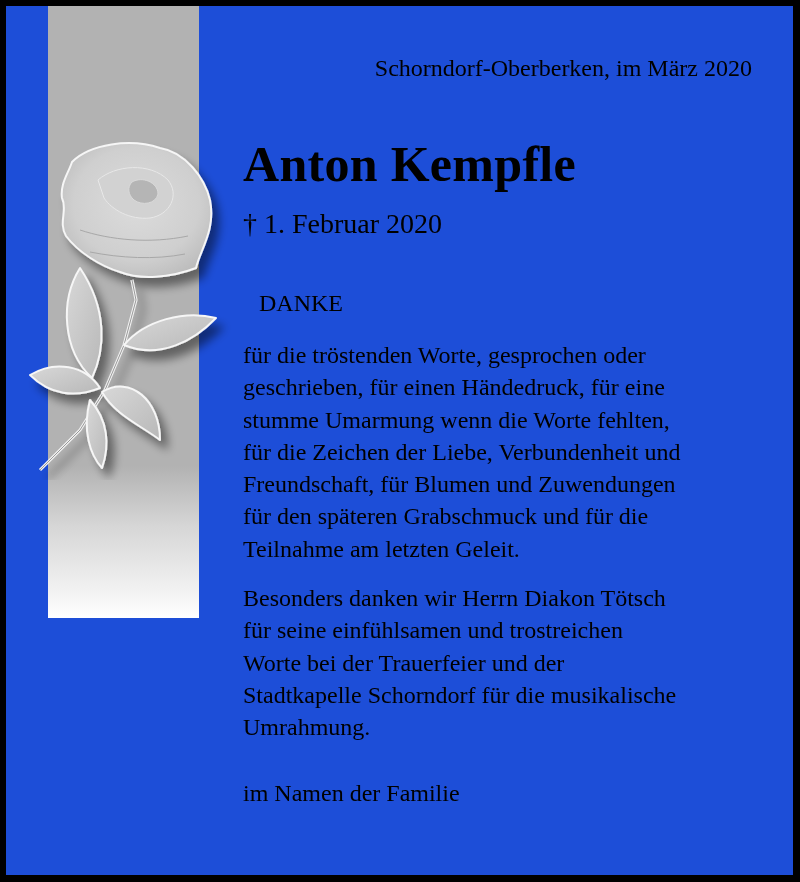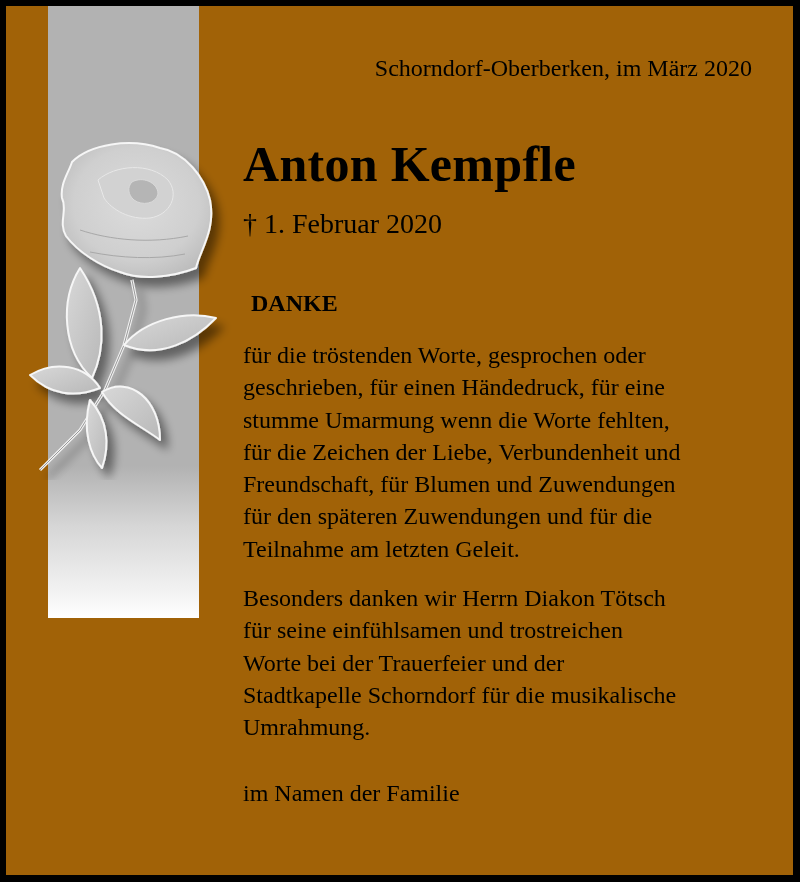--- a/index.html
+++ b/index.html
@@ -1,41 +1,41 @@
 <!DOCTYPE html>
 <html><head>
 <meta charset="utf-8">
 <style>
   html, body { margin: 0; padding: 0; background: #fff; }
   body { width: 800px; height: 882px; position: relative; overflow: hidden; }
   .frame {
     position: absolute; left: 0; top: 0; width: 800px; height: 882px;
     box-sizing: border-box; border: 6px solid #000; border-right-width: 7px; border-bottom-width: 7px;
-    background: #a16207;
+    background: #1d4ed8;
   }
   .stripe {
     position: absolute; left: 42px; top: 0; width: 151px; height: 612px;
     background: linear-gradient(to bottom, #b2b2b2 0px, #b2b2b2 460px, #d6d6d6 520px, #f4f4f4 590px, #ffffff 612px);
   }
   .rose {
     position: absolute; left: 14px; top: 134px; width: 220px; height: 340px;
   }
   .serif { font-family: "Liberation Serif", "DejaVu Serif", serif; color: #000; }
   .place {
     position: absolute; right: 41px; top: 47px; font-size: 24px; line-height: 30px; white-space: nowrap;
   }
   .content { position: absolute; left: 237px; top: 0; width: 550px; }
   .name {
     position: absolute; left: 0; top: 128px; font-size: 50px; font-weight: bold; line-height: 60px; white-space: nowrap; letter-spacing: 0.3px; text-align: center;
   }
   .death {
     position: absolute; left: 0; top: 203px; font-size: 28px; line-height: 30px; white-space: nowrap;
   }
   .danke {
-    position: absolute; left: 8px; top: 282px; font-size: 24px; font-weight: bold; line-height: 30px;
+    position: absolute; left: 16px; top: 282px; font-size: 24px; font-weight: normal; line-height: 30px;
   }
   .para {
     position: absolute; left: 0; font-size: 24px; line-height: 32.3px;
   }
   .para .line { display: block; white-space: nowrap; font-family: Liberation Serif, serif; }
   .p1 { top: 333px; }
   .p2 { top: 576px; }
   .sig { position: absolute; left: 0; top: 771px; font-size: 24px; line-height: 32.3px; }
   .sig .line { display: block; white-space: nowrap; }
   b { font-weight: bold; }
@@ -97,21 +97,21 @@
       <span>1. Februar 2020</span>
     </div>
     <div class="danke">DANKE</div>
 
     <div class="para p1">
       <span class="line">für die tröstenden Worte, gesprochen oder</span>
       <span class="line">geschrieben, für einen Händedruck, für eine</span>
       <span class="line">stumme Umarmung wenn die Worte fehlten,</span>
       <span class="line">für die Zeichen der Liebe, Verbundenheit und</span>
       <span class="line">Freundschaft, für Blumen und Zuwendungen</span>
-      <span class="line">für den späteren Zuwendungen und für die</span>
+      <span class="line">für den späteren Grabschmuck und für die</span>
       <span class="line">Teilnahme am letzten Geleit.</span>
     </div>
 
     <div class="para p2">
       <span class="line">Besonders danken wir Herrn Diakon Tötsch</span>
       <span class="line">für seine einfühlsamen und trostreichen</span>
       <span class="line">Worte bei der Trauerfeier und der</span>
       <span class="line">Stadtkapelle Schorndorf für die musikalische</span>
       <span class="line">Umrahmung.</span>
     </div>

